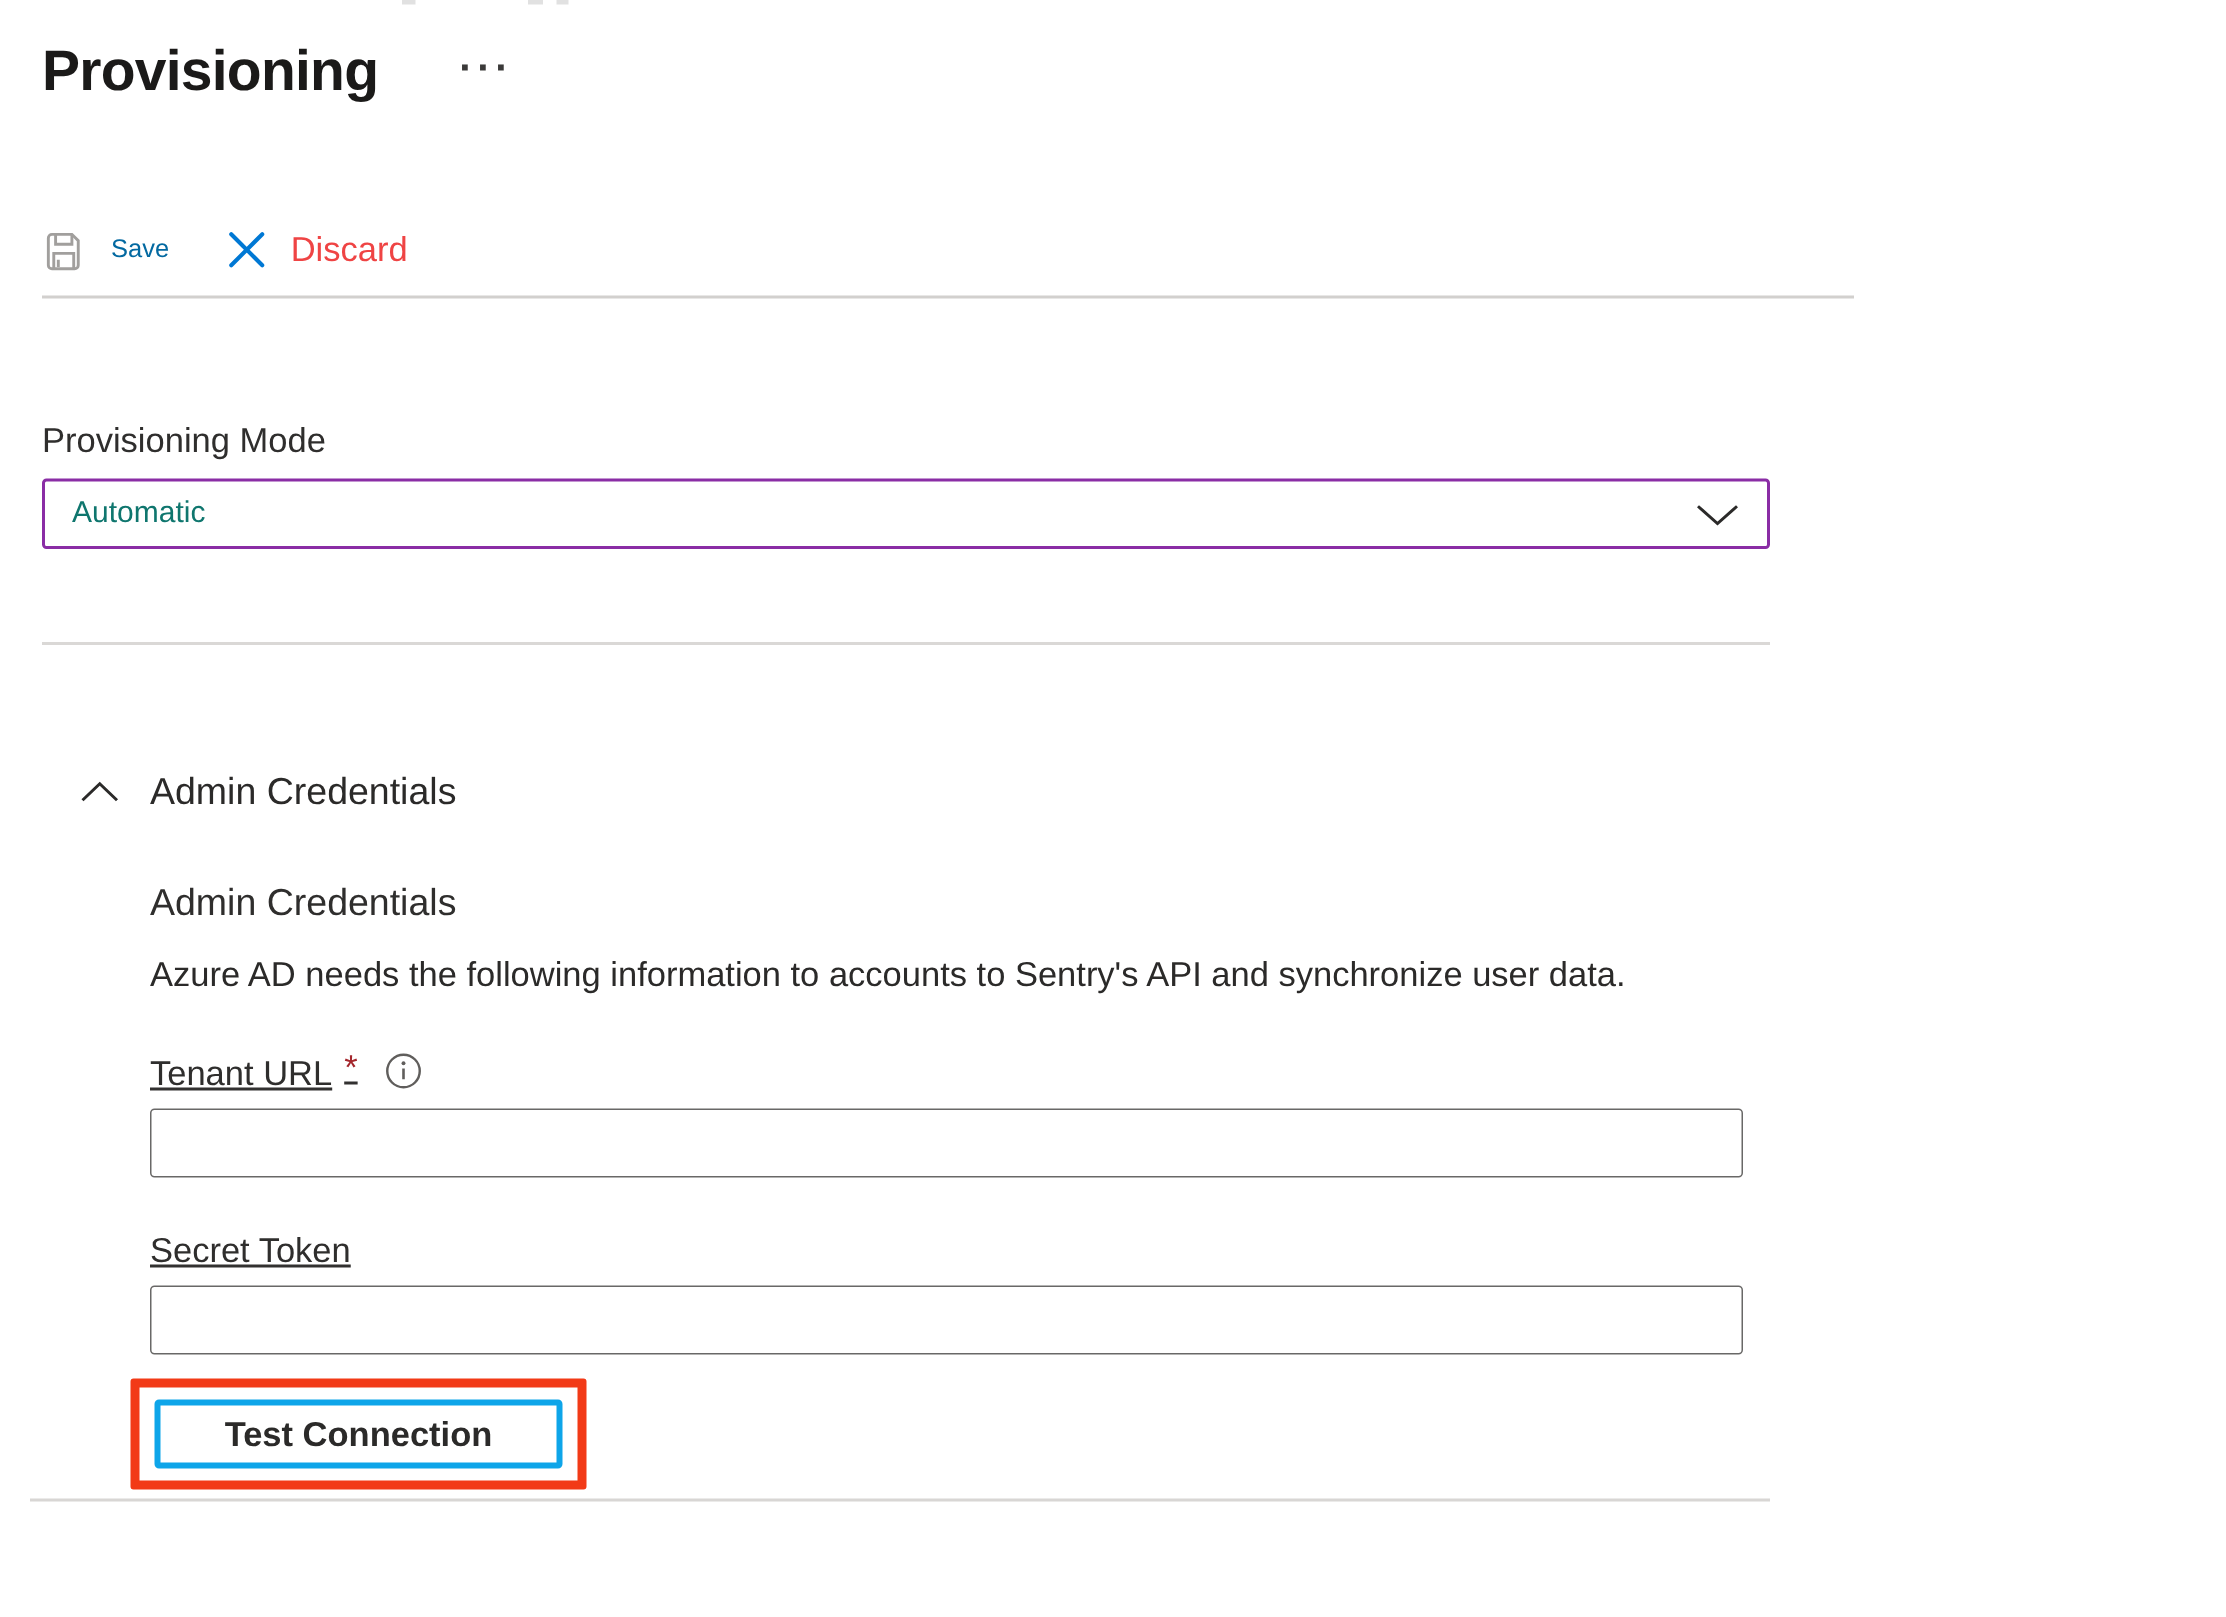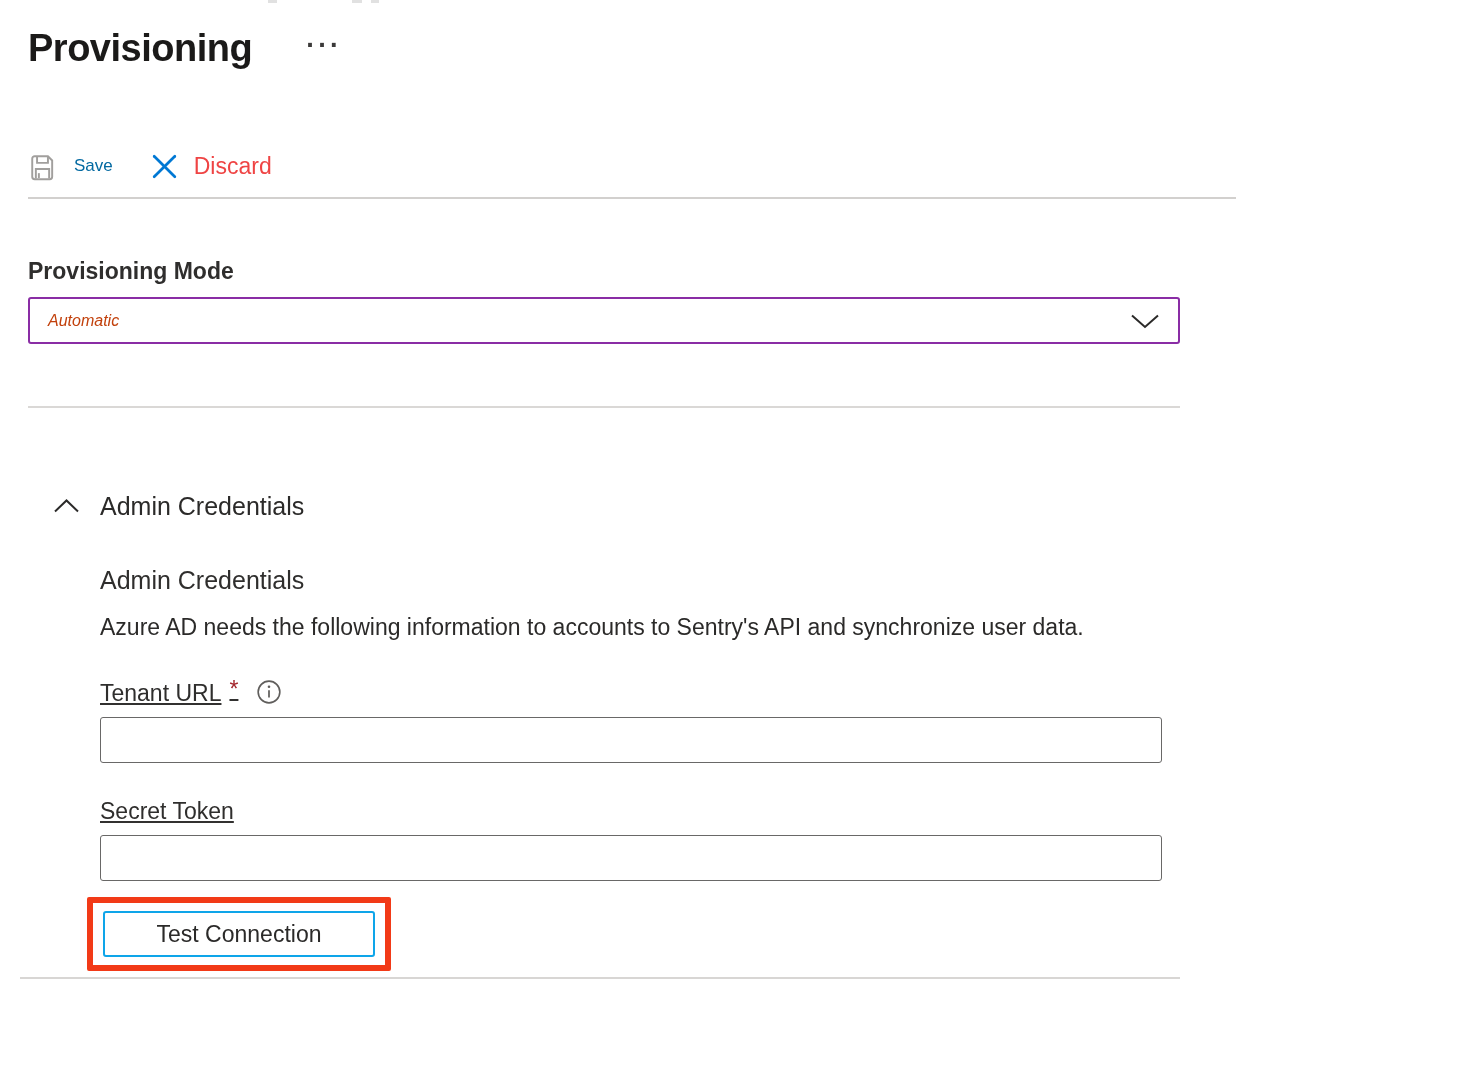--- a/index.html
+++ b/index.html
@@ -60,35 +60,35 @@
   }
   .divider.toolbar-divider { margin-top: 11px; margin-right: -56px; background: #d2d0ce; }
   .divider.section-divider { background: #dad8d6; }
 
   
   .field-label {
     font-size: 23px;
     color: #2f2e2d;
     line-height: 28px;
   }
-  .mode-label { margin-top: 58px; font-weight: bold; }
+  .mode-label { margin-top: 80px; }
   .select-box {
     margin-top: 12px;
     height: 47px;
     width: 100%;
     border: 2px solid #8a2da5;
     border-radius: 3px;
     display: flex;
     align-items: center;
     justify-content: space-between;
     padding: 0 18px;
     cursor: pointer;
     background: #fff;
   }
-  .select-box .select-value { font-size: 16px; color: #c2410c; font-style: italic; }
+  .select-box .select-value { font-size: 20px; color: #0f766e; }
 
   .mode-description {
     margin-top: 39px;
     max-width: 1302px;
     font-size: 23px;
     line-height: 42px;
     color: #2b2a29;
   }
 
   
@@ -161,24 +161,24 @@
     padding: 8px 10px;
     background: transparent;
   }
   .test-connection-btn {
     display: inline-flex;
     align-items: center;
     justify-content: center;
     width: 272px;
     height: 46px;
     background: #ffffff;
-    border: 2px solid #0ea5e9;
+    border: 4px solid #0ea5e9;
     border-radius: 3px;
     font-size: 23px;
-    font-weight: 400;
+    font-weight: 700;
     color: #2b2a29;
     cursor: pointer;
     font-family: "Liberation Sans", "DejaVu Sans", sans-serif;
   }
   .divider.bottom-divider { margin-top: 6px; margin-left: -8px; }
 </style>
 </head>
 <body>
 
 <div class="page">

